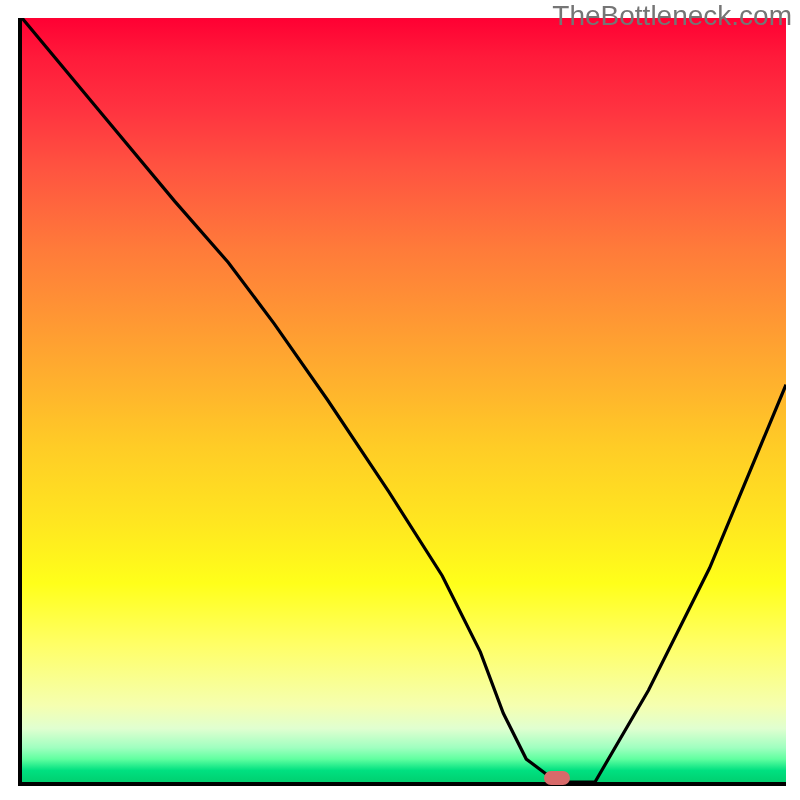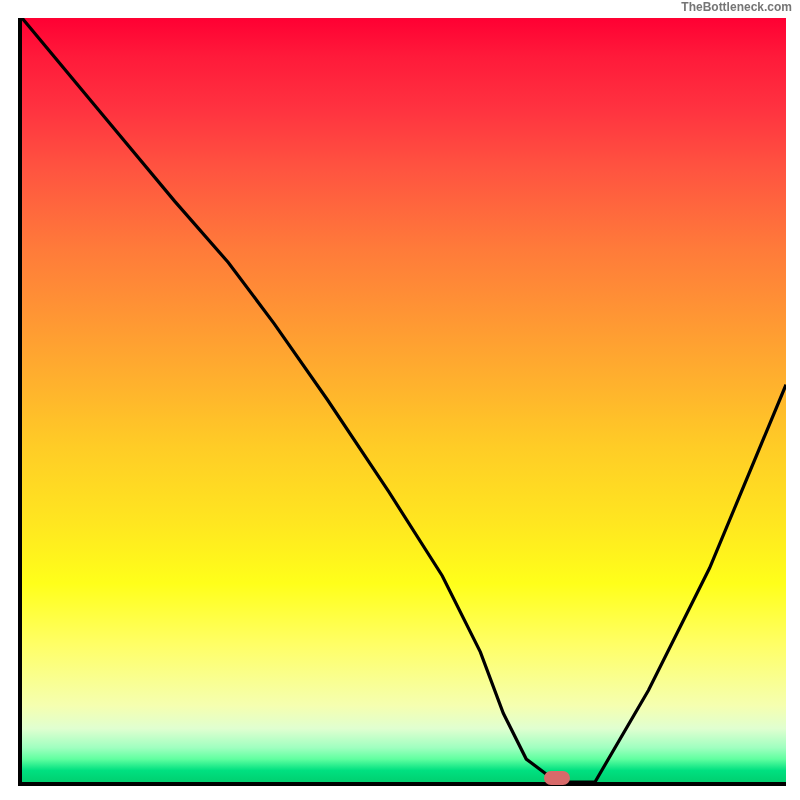--- a/index.html
+++ b/index.html
@@ -1,17 +1,17 @@
 <!DOCTYPE html>
 <html><head>
 <meta charset="utf-8">
 <style>
 body{margin:0;padding:0;background:#fff;font-family:Arial,sans-serif}
 .container{width:800px;height:800px;position:relative}
-.watermark{position:absolute;top:0;right:8px;font-size:12px;color:#757575;font-weight:700;z-index:10}
+.watermark{position:absolute;top:0;right:8px;font-size:28px;color:#757575;font-weight:400;z-index:10}
 .plot-area{position:absolute;left:18px;top:18px;width:764px;height:764px;border-left:4px solid #000;border-bottom:4px solid #000}
 .gradient-bg{position:absolute;left:0;top:0;width:100%;height:100%;background:linear-gradient(to bottom,
 #ff0033 0%,
 #ff1a3a 5%,
 #ff3340 12%,
 #ff5540 20%,
 #ff7a3a 30%,
 #ff9933 40%,
 #ffb22d 48%,
 #ffcc26 56%,

